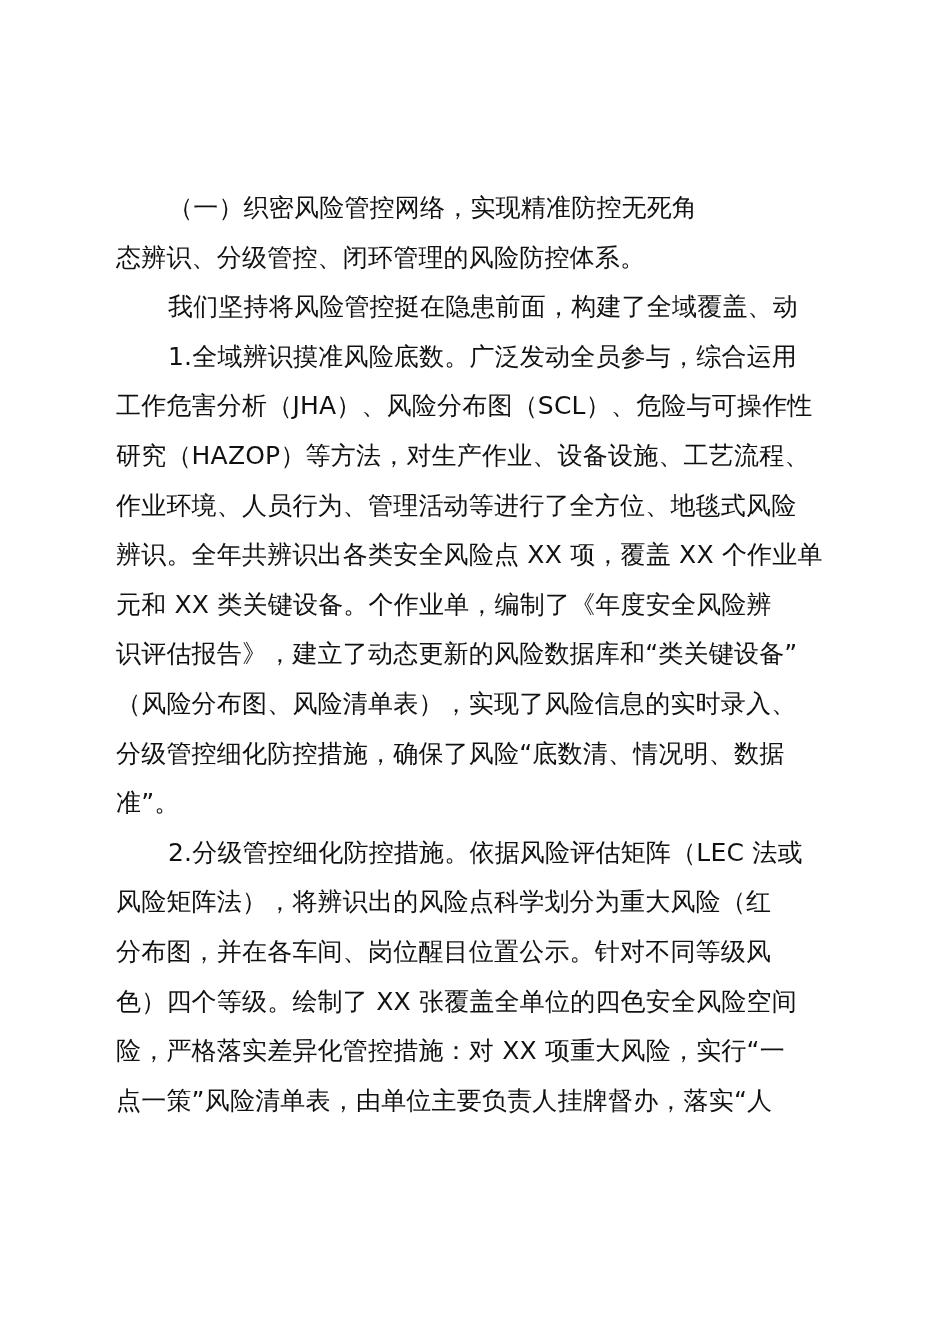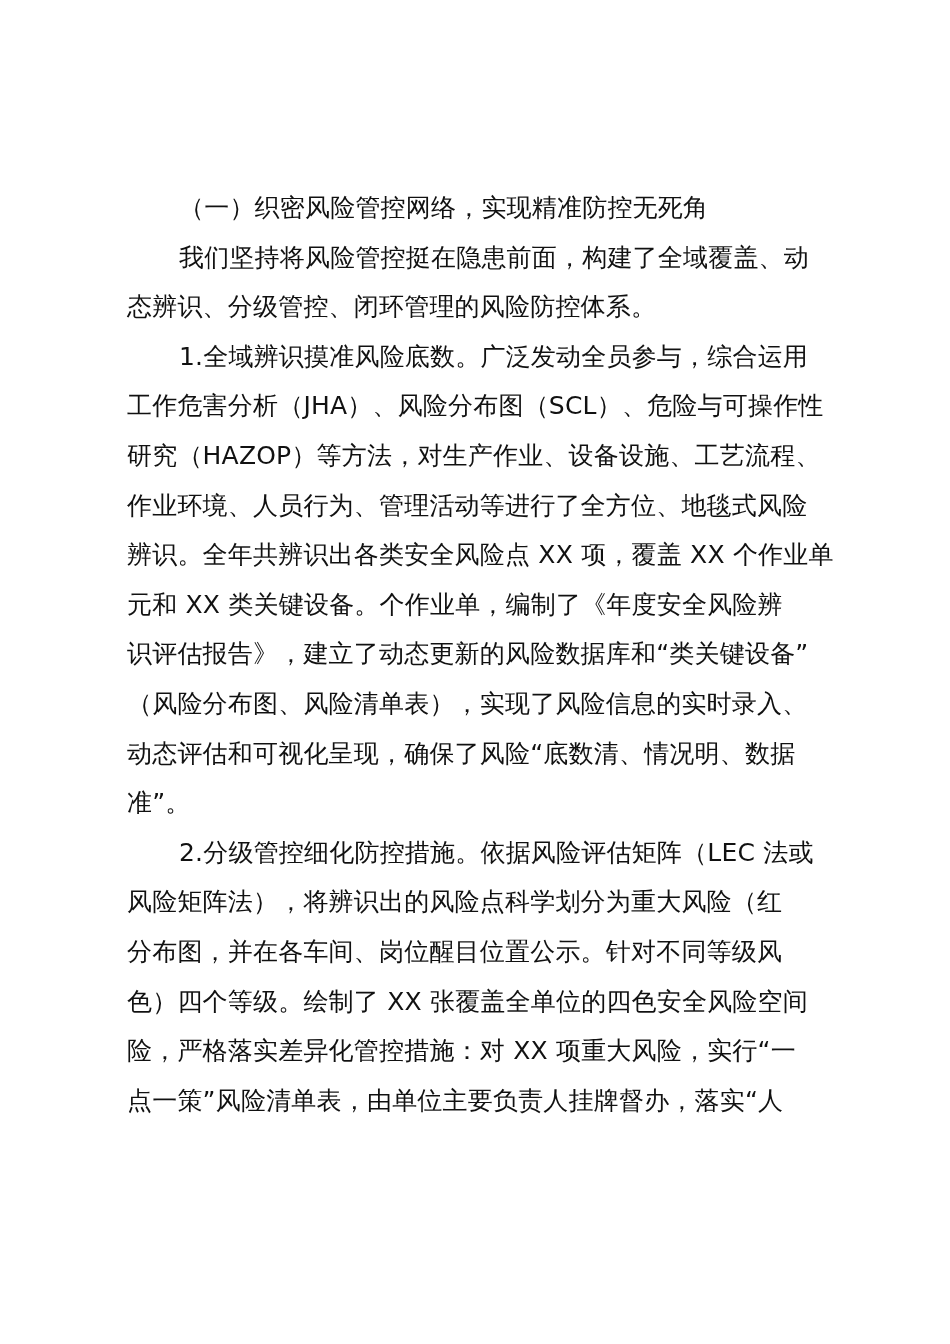--- a/index.html
+++ b/index.html
@@ -18,21 +18,21 @@
     .page {
       position: absolute;
       left: 0;
       top: 0;
       width: 950px;
       height: 1344px;
       background: #ffffff;
     }
     .content {
       position: absolute;
-      left: 127px;
+      left: 116px;
       top: 183px;
       width: 705px;
     }
     .line {
       height: 49.6px;
       line-height: 49.6px;
       font-size: 25px;
       white-space: nowrap;
       letter-spacing: 0.2px;
     }
@@ -45,34 +45,34 @@
   </style>
 </head>
 <body>
 
 <div class="page">
   <div class="content">
 
     <div class="line heading">（一）织密风险管控网络，实现精准防控无死角</div>
 
     <div>
+      <div class="line">态辨识、分级管控、闭环管理的风险防控体系。</div>
       <div class="line indent">我们坚持将风险管控挺在隐患前面，构建了全域覆盖、动</div>
-      <div class="line">态辨识、分级管控、闭环管理的风险防控体系。</div>
     </div>
 
     <div>
       <div class="line indent">1.全域辨识摸准风险底数。广泛发动全员参与，综合运用</div>
       <div class="line">工作危害分析（JHA）、风险分布图（SCL）、危险与可操作性</div>
       <div class="line">研究（HAZOP）等方法，对生产作业、设备设施、工艺流程、</div>
       <div class="line">作业环境、人员行为、管理活动等进行了全方位、地毯式风险</div>
       <div class="line">辨识。全年共辨识出各类安全风险点 XX 项，覆盖 XX 个作业单</div>
       <div class="line">元和 XX 类关键设备。个作业单，编制了《年度安全风险辨</div>
       <div class="line">识评估报告》，建立了动态更新的风险数据库和“类关键设备”</div>
       <div class="line">（风险分布图、风险清单表），实现了风险信息的实时录入、</div>
-      <div class="line">动态评估和可视化呈现，确保了风险“底数清、情况明、数据</div>
+      <div class="line">分级管控细化防控措施，确保了风险“底数清、情况明、数据</div>
       <div class="line">准”。</div>
     </div>
 
     <div>
       <div class="line indent">2.分级管控细化防控措施。依据风险评估矩阵（LEC 法或</div>
       <div class="line">风险矩阵法），将辨识出的风险点科学划分为重大风险（红</div>
       <div class="line">分布图，并在各车间、岗位醒目位置公示。针对不同等级风</div>
       <div class="line">色）四个等级。绘制了 XX 张覆盖全单位的四色安全风险空间</div>
       <div class="line">险，严格落实差异化管控措施：对 XX 项重大风险，实行“一</div>
       <div class="line">点一策”风险清单表，由单位主要负责人挂牌督办，落实“人</div>

